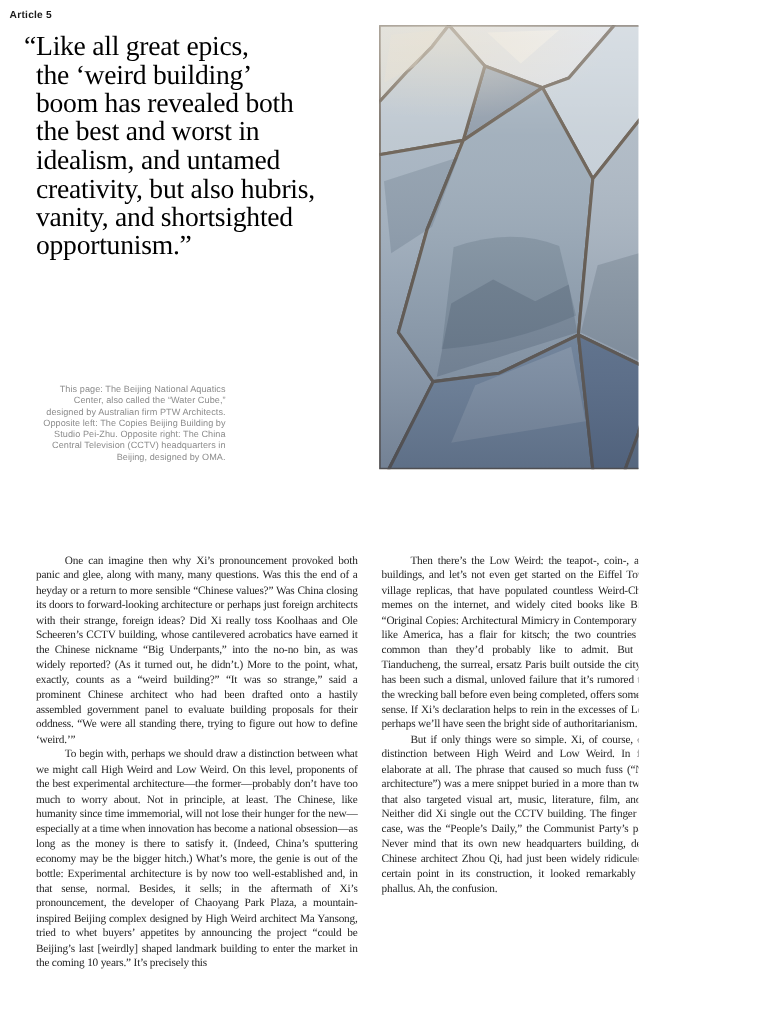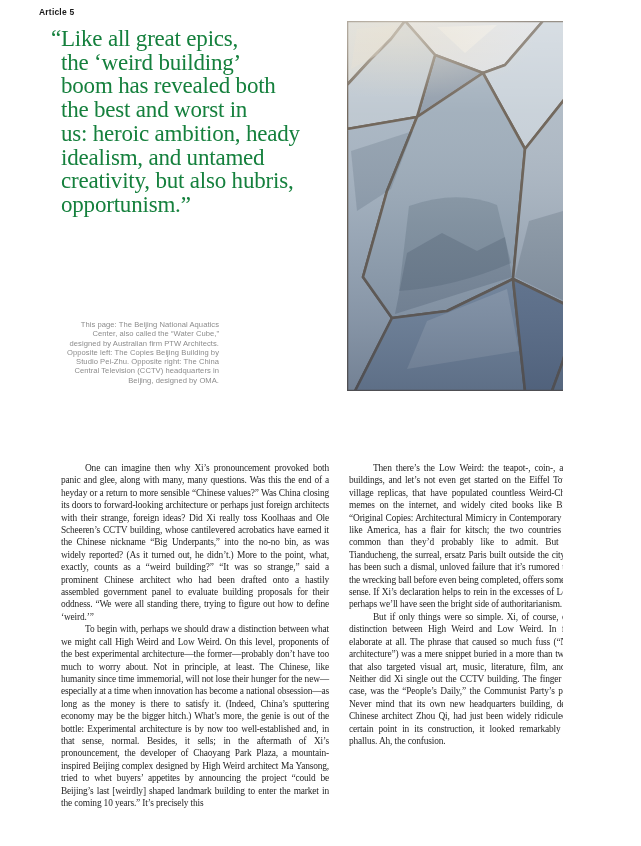--- a/index.html
+++ b/index.html
@@ -1,21 +1,21 @@
 <!DOCTYPE html>
 <html lang="en"><head>
 <meta charset="utf-8">
 <style>
   html,body{margin:0;padding:0;background:#ffffff;}
   .page{position:relative;width:532px;height:846px;background:#ffffff;overflow:hidden;
-        font-family:"Liberation Serif",serif;margin-left:31px;}
+        font-family:"Liberation Serif",serif;}
   .article-label{position:absolute;left:8px;top:7px;
     font-family:"Liberation Sans",sans-serif;font-size:8.5px;font-weight:bold;
     letter-spacing:.2px;color:#1a1a1a;}
-  .pull-quote{position:absolute;left:30px;top:27px;color:#15803d;
+  .pull-quote{position:absolute;left:30px;top:27px;color:#000000;
     font-size:23px;line-height:23.7px;letter-spacing:-0.2px;white-space:nowrap;}
   .quote-line:first-child{margin-left:-10px;}
   .caption{position:absolute;right:344px;top:320px;width:210px;text-align:right;
     font-family:"Liberation Sans",sans-serif;font-size:7.6px;line-height:9.3px;
     color:#8c8c8c;letter-spacing:.05px;}
   .photo{position:absolute;left:316px;top:21px;width:272px;height:370px;margin:0;}
   .photo svg{display:block;width:272px;height:370px;}
   .col{position:absolute;top:462px;width:268px;
     font-size:9.4px;line-height:12.4px;letter-spacing:-0.15px;
     text-align:justify;color:#262626;}
@@ -29,23 +29,23 @@
 
 <div class="page">
 
   <div class="article-label">Article 5</div>
 
   <div class="pull-quote">
     <div class="quote-line">“Like all great epics,</div>
     <div class="quote-line">the ‘weird building’</div>
     <div class="quote-line">boom has revealed both</div>
     <div class="quote-line">the best and worst in</div>
-    <div class="quote-line">us: heroic ambition, heady</div>
     <div class="quote-line">idealism, and untamed</div>
     <div class="quote-line">creativity, but also hubris,</div>
+    <div class="quote-line">vanity, and shortsighted</div>
     <div class="quote-line">opportunism.”</div>
   </div>
 
   <div class="caption">
     <div>This page: The Beijing National Aquatics</div>
     <div>Center, also called the “Water Cube,”</div>
     <div>designed by Australian firm PTW Architects.</div>
     <div>Opposite left: The Copies Beijing Building by</div>
     <div>Studio Pei-Zhu. Opposite right: The China</div>
     <div>Central Television (CCTV) headquarters in</div>

